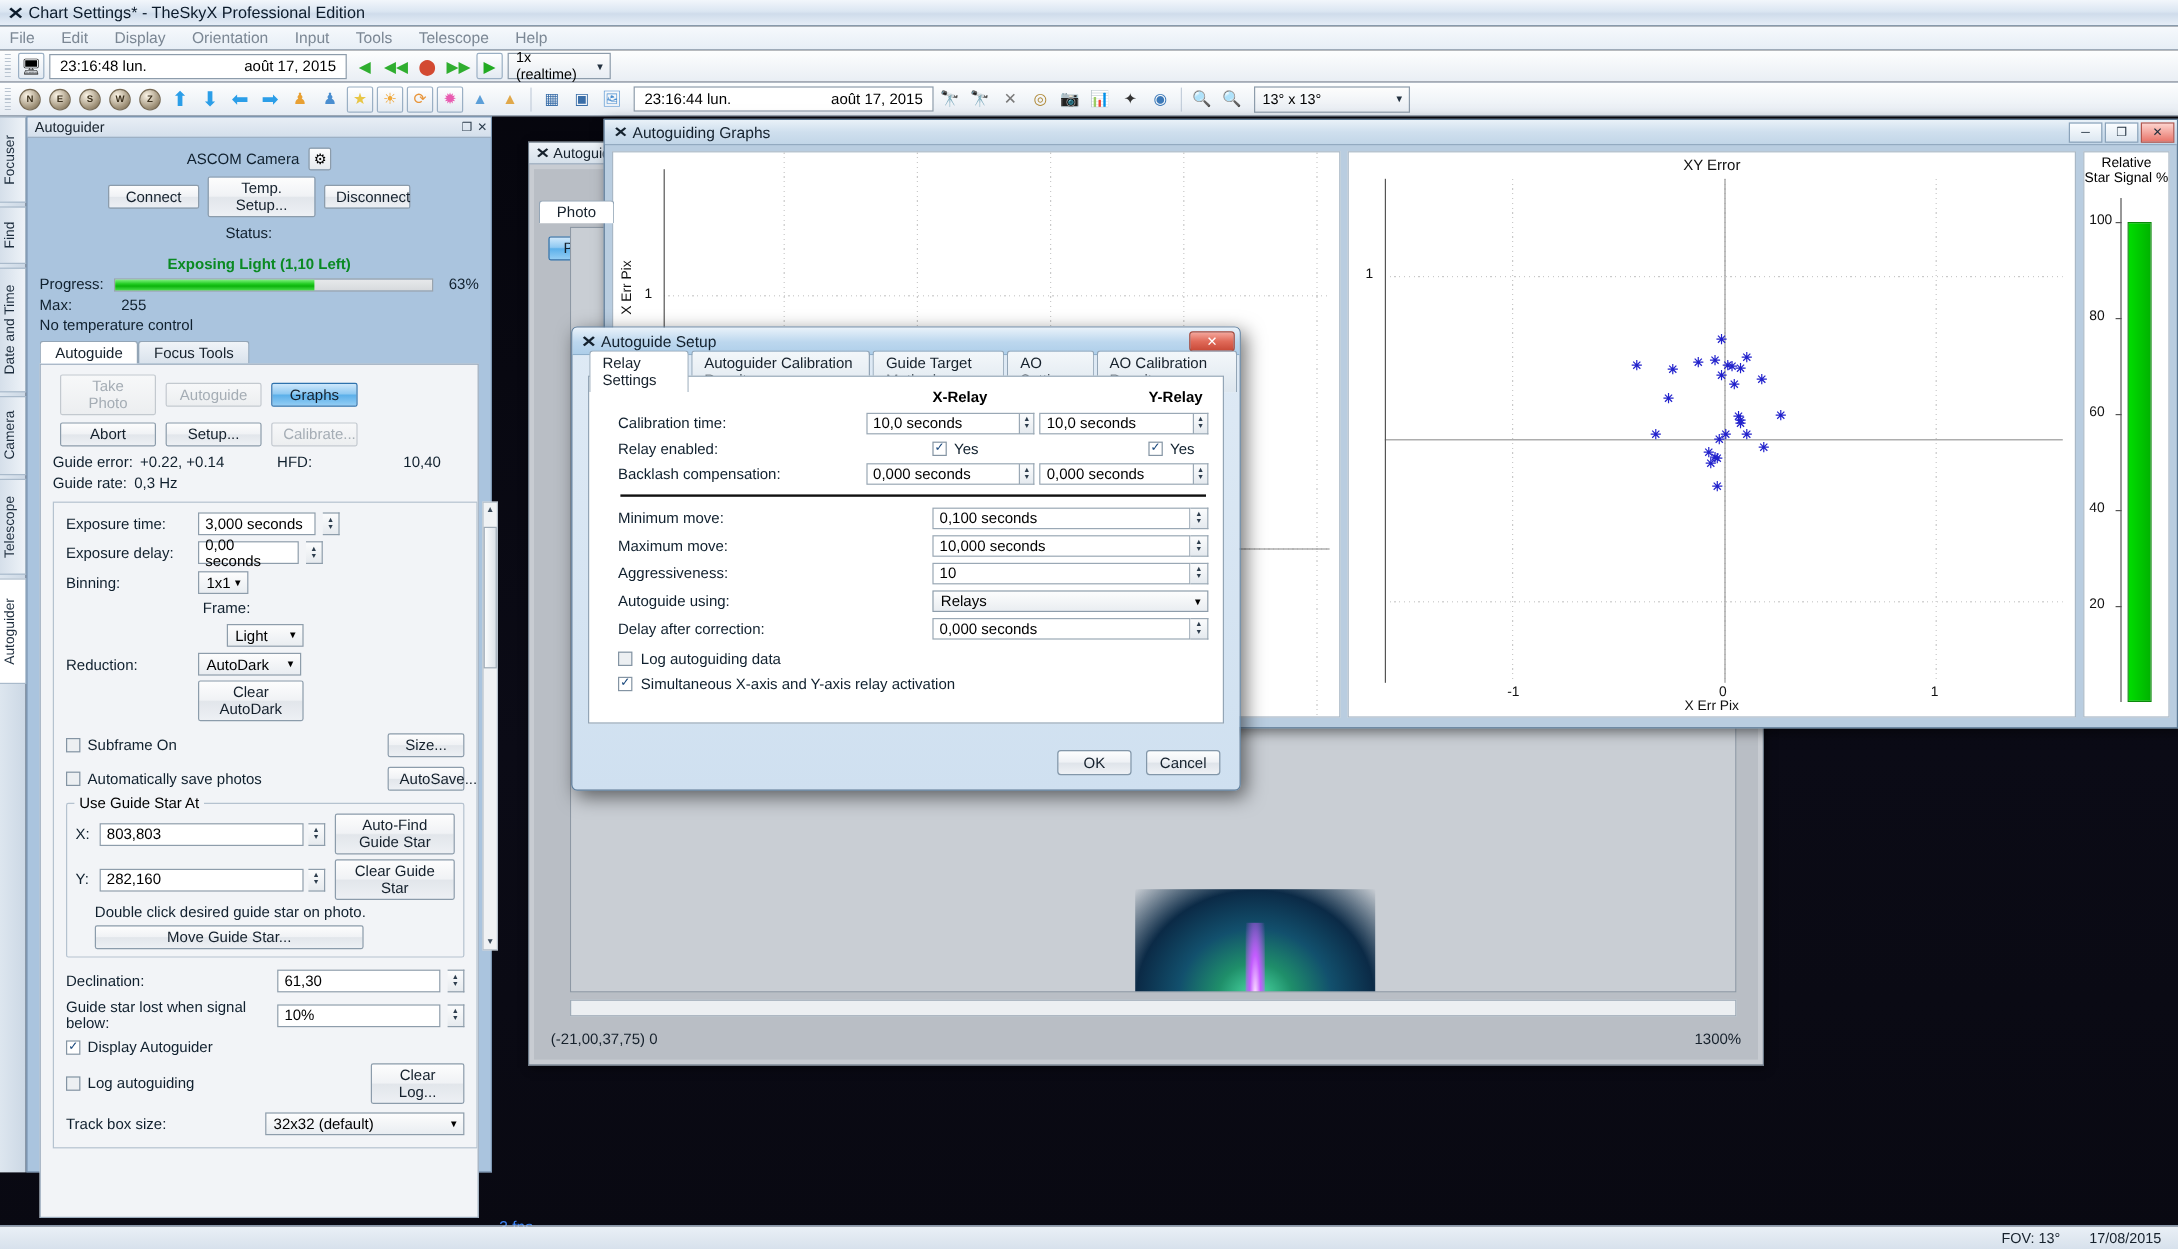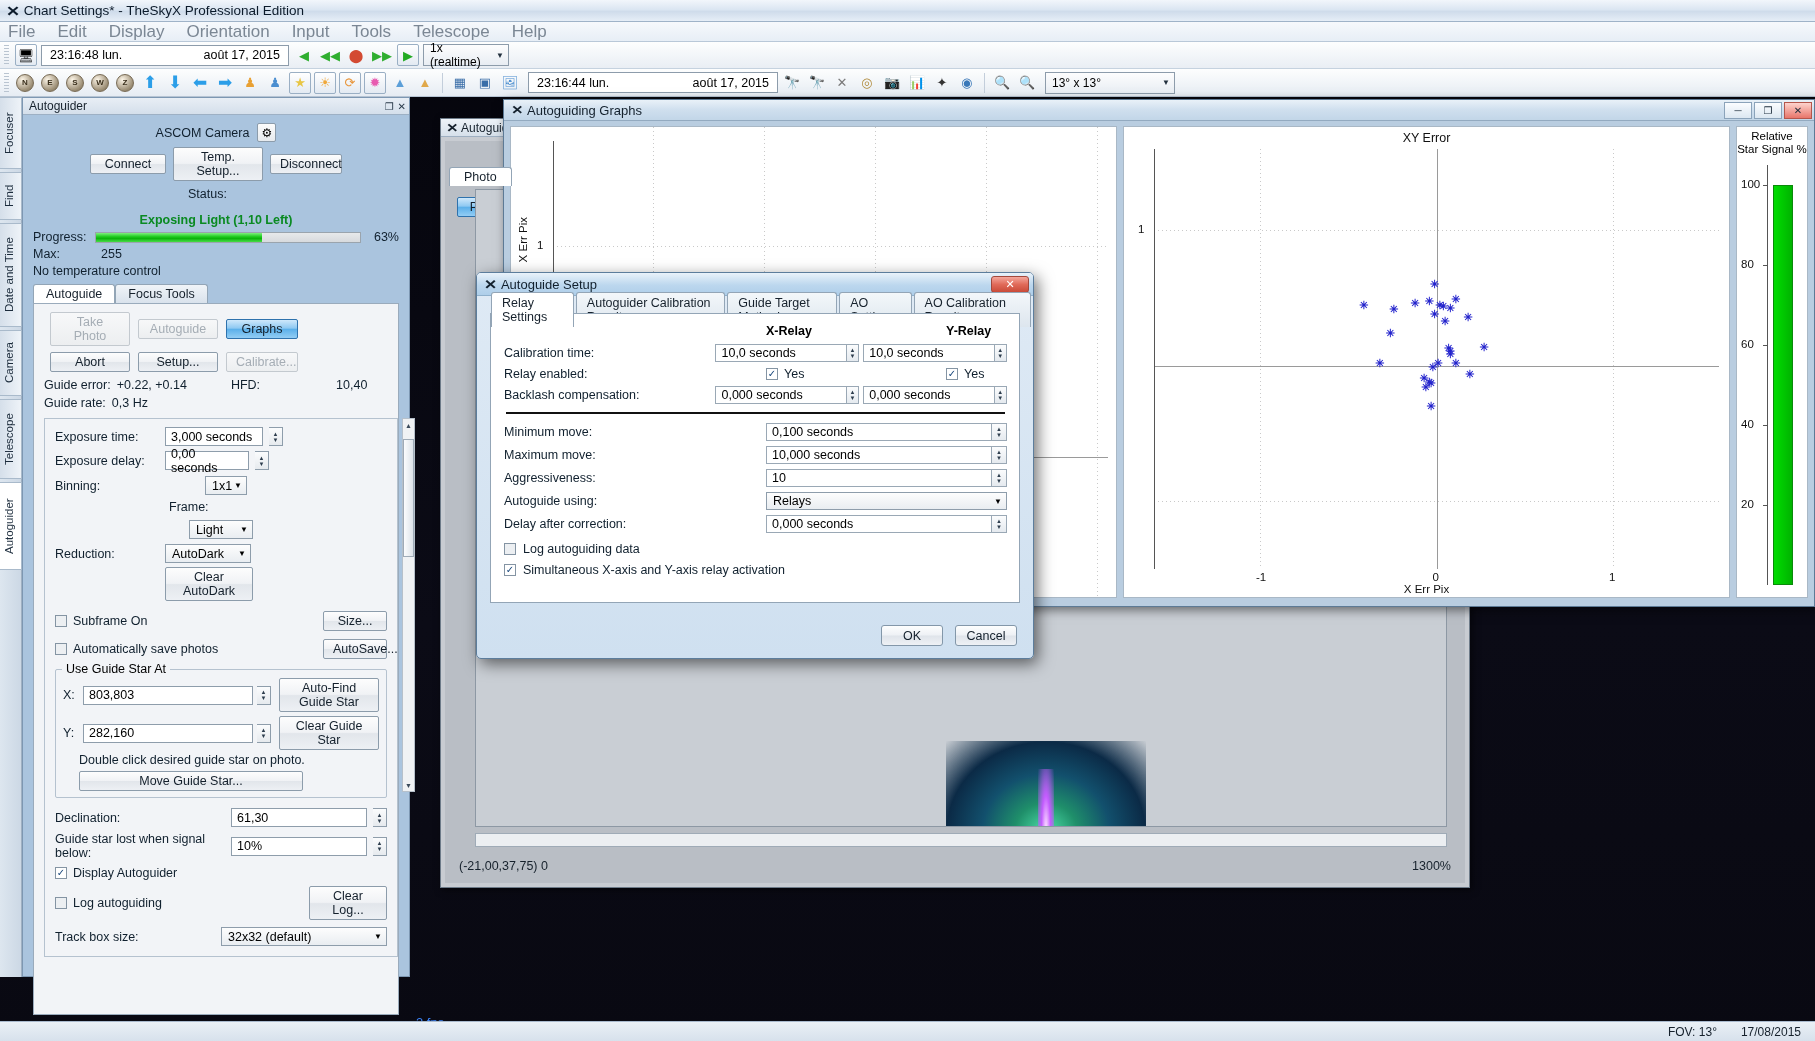--- a/index.html
+++ b/index.html
@@ -38,21 +38,21 @@
     font-size:13.5px; color:#0b1a2a;
   }
   .xlogo { font-weight:bold; font-size:14px; letter-spacing:-2px; transform:scaleX(1.2); }
 
   
   #menubar {
     position:absolute; left:0; top:22px; width:1815px; height:20px;
     background:linear-gradient(180deg,#f6f9fc 0%, #e7eef6 100%);
     border-bottom:1px solid #b9c8d8;
     display:flex; align-items:center; padding-left:8px; gap:22px;
-    font-size:17px; color:#7b8794;
+    font-size:13px; color:#7b8794;
   }
   #menubar span { cursor:default; }
 
   
   #toolbar1 {
     position:absolute; left:0; top:42px; width:1815px; height:27px;
     background:linear-gradient(180deg,#fdfefe 0%, #e9eef4 100%);
     border-bottom:1px solid #c5d2df;
     display:flex; align-items:center; padding-left:4px; gap:4px;
   }
@@ -512,21 +512,21 @@
           <div class="row" style="gap:6px; margin-bottom:6px;">
             <span class="lbl" style="width:104px;">Exposure delay:</span>
             <div class="inputbox" style="width:84px;">0,00 seconds</div>
             <div class="spinner">
                 <span>▲</span>
                 <span>▼</span>
               </div>
           </div>
           <div class="row" style="gap:6px; margin-bottom:5px;">
             <span class="lbl" style="width:104px;">Binning:</span>
-            <div class="sel" style="width:42px;margin-left:40px;">
+            <div class="sel" style="width:42px;">
               <span>1x1</span>
               <span class="arw">▼</span>
             </div>
           </div>
           <div class="row" style="gap:6px; margin-bottom:5px;flex-direction:column;">
             <span class="lbl" style="width:104px;">Frame:</span>
             <div class="sel" style="width:64px;">
               <span>Light</span>
               <span class="arw">▼</span>
             </div>
@@ -801,21 +801,21 @@
 
   <div id="setup-tabs">
     <div class="stab active">Relay Settings</div>
     <div class="stab">Autoguider Calibration Results</div>
     <div class="stab">Guide Target Method</div>
     <div class="stab">AO Settings</div>
     <div class="stab">AO Calibration Results</div>
   </div>
 
   <div id="setup-page">
-    <div style="padding:10px 12px 0 13px;">
+    <div style="padding:10px 12px 0 24px;">
 
       <div class="row" style="margin-bottom:6px;">
         <span style="width:262px;"></span>
         <span class="relay-col-head" style="width:180px;">X-Relay</span>
         <span class="relay-col-head">Y-Relay</span>
       </div>
 
       <div class="row" style="margin-bottom:5px;">
         <span class="lbl" style="width:262px;">Calibration time:</span>
         <div class="txtf" style="width:160px;">10,0 seconds</div>

